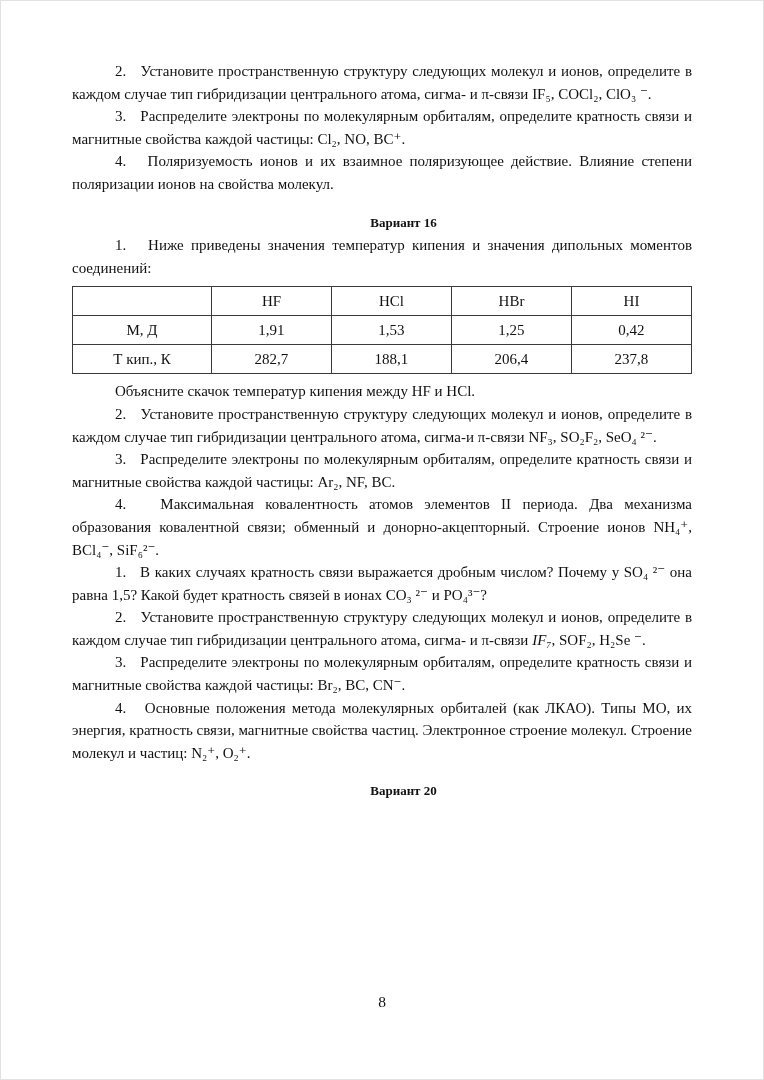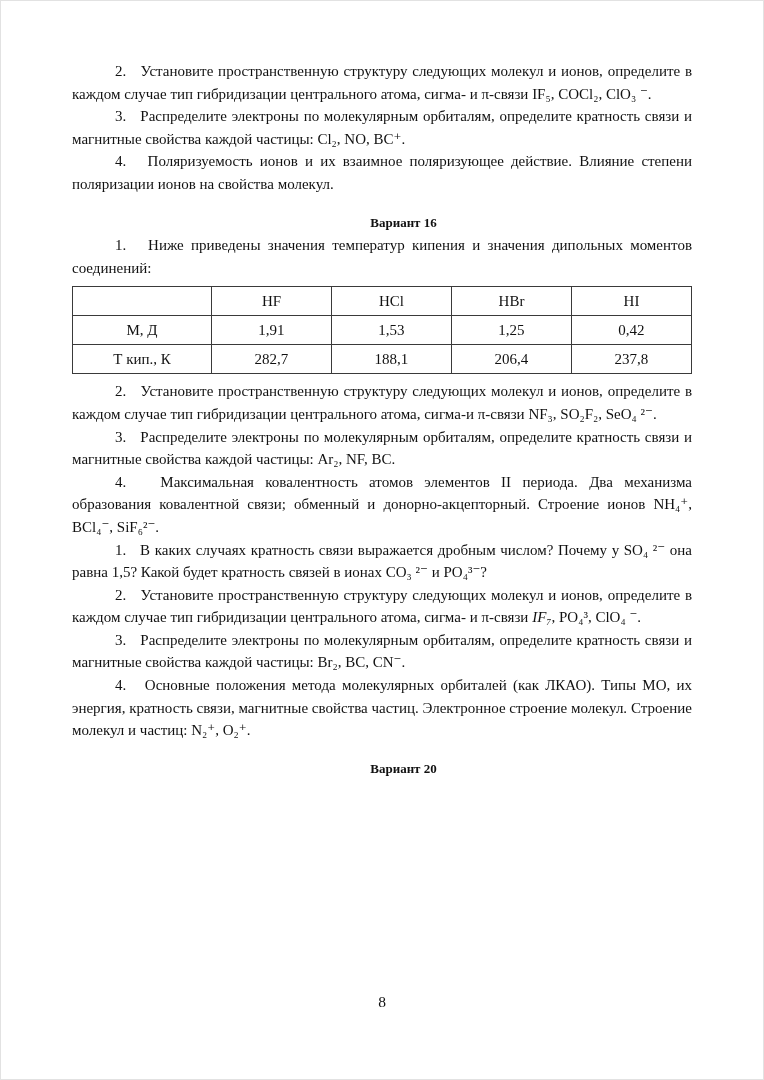--- a/index.html
+++ b/index.html
@@ -100,26 +100,27 @@
       <tr>
         <td class="c0">Т кип., К</td>
         <td>282,7</td>
         <td>188,1</td>
         <td>206,4</td>
         <td>237,8</td>
       </tr>
     </tbody>
   </table>
 
+  <p class="para">Объясните скачок температур кипения между HF и HCl.</p>
   <p class="para">2.&nbsp;&nbsp;&nbsp;Установите пространственную структуру следующих молекул и ионов, определите в каждом случае тип гибридизации центрального атома, сигма-и π-связи NF₃, SO₂F₂, SeO₄ ²⁻.</p>
   <p class="para">3.&nbsp;&nbsp;&nbsp;Распределите электроны по молекулярным орбиталям, определите кратность связи и магнитные свойства каждой частицы: Ar₂, NF, BC.</p>
   <p class="para">4.&nbsp;&nbsp;&nbsp;Максимальная ковалентность атомов элементов II периода. Два механизма образования ковалентной связи; обменный и донорно-акцепторный. Строение ионов NH₄⁺, BCl₄⁻, SiF₆²⁻.</p>
 
   <p class="para">1.&nbsp;&nbsp;&nbsp;В каких случаях кратность связи выражается дробным числом? Почему у SO₄ ²⁻ она равна 1,5? Какой будет кратность связей в ионах CO₃ ²⁻ и PO₄³⁻?</p>
-  <p class="para"><span>2.&nbsp;&nbsp;&nbsp;Установите пространственную структуру следующих молекул и ионов, определите в каждом случае тип гибридизации центрального атома, сигма- и π-связи </span><i class="formula">IF₇</i><span>, PO₄³, ClO₄ ⁻.</span></p>
+  <p class="para"><span>2.&nbsp;&nbsp;&nbsp;Установите пространственную структуру следующих молекул и ионов, определите в каждом случае тип гибридизации центрального атома, сигма- и π-связи </span><i class="formula">IF₇</i><span>, SOF₂, H₂Se ⁻.</span></p>
   <p class="para">3.&nbsp;&nbsp;&nbsp;Распределите электроны по молекулярным орбиталям, определите кратность связи и магнитные свойства каждой частицы: Br₂, BC, CN⁻.</p>
   <p class="para">4.&nbsp;&nbsp;&nbsp;Основные положения метода молекулярных орбиталей (как ЛКАО). Типы МО, их энергия, кратность связи, магнитные свойства частиц. Электронное строение молекул. Строение молекул и частиц: N₂⁺, O₂⁺.</p>
 
   <h3 class="variant-heading">Вариант 20</h3>
 
   <div class="page-number">8</div>
 
 </div>
 
 </body></html>

